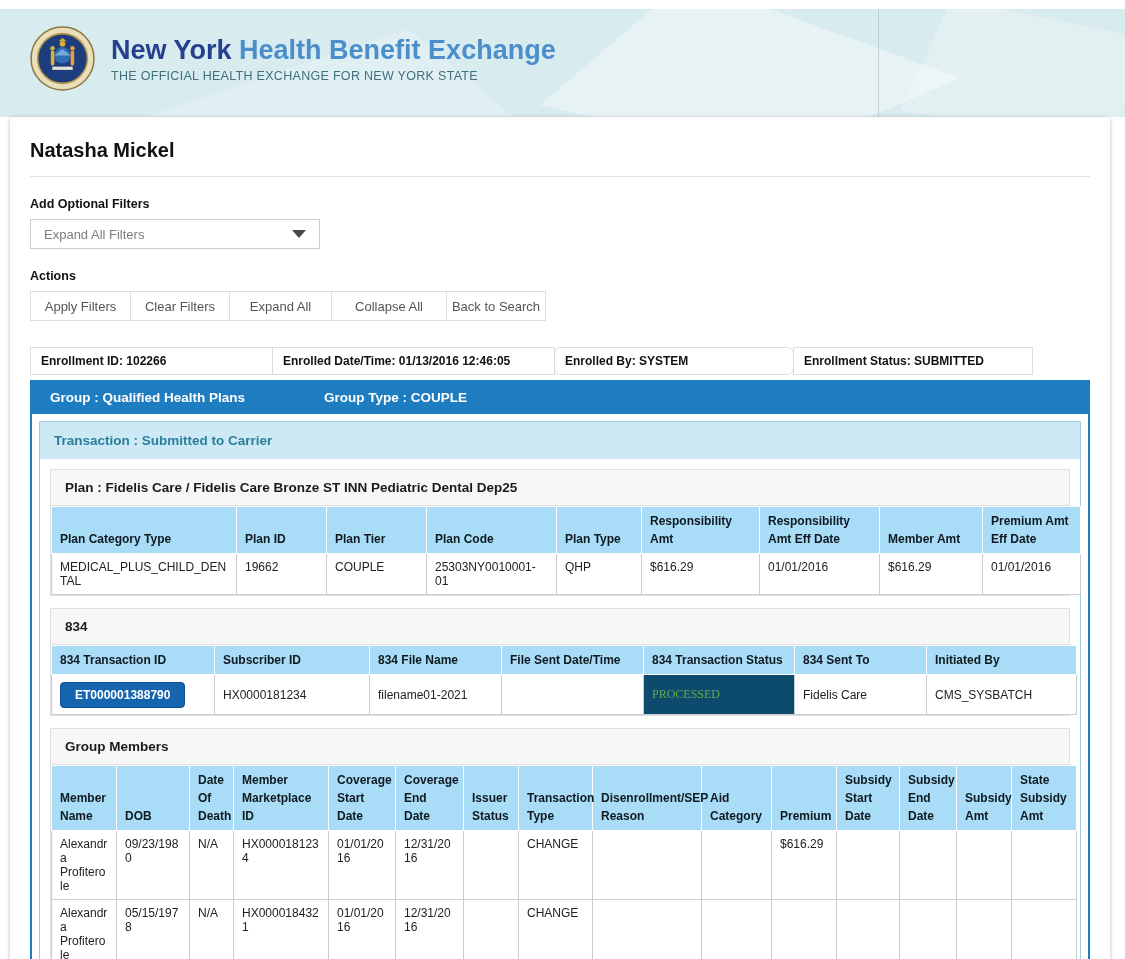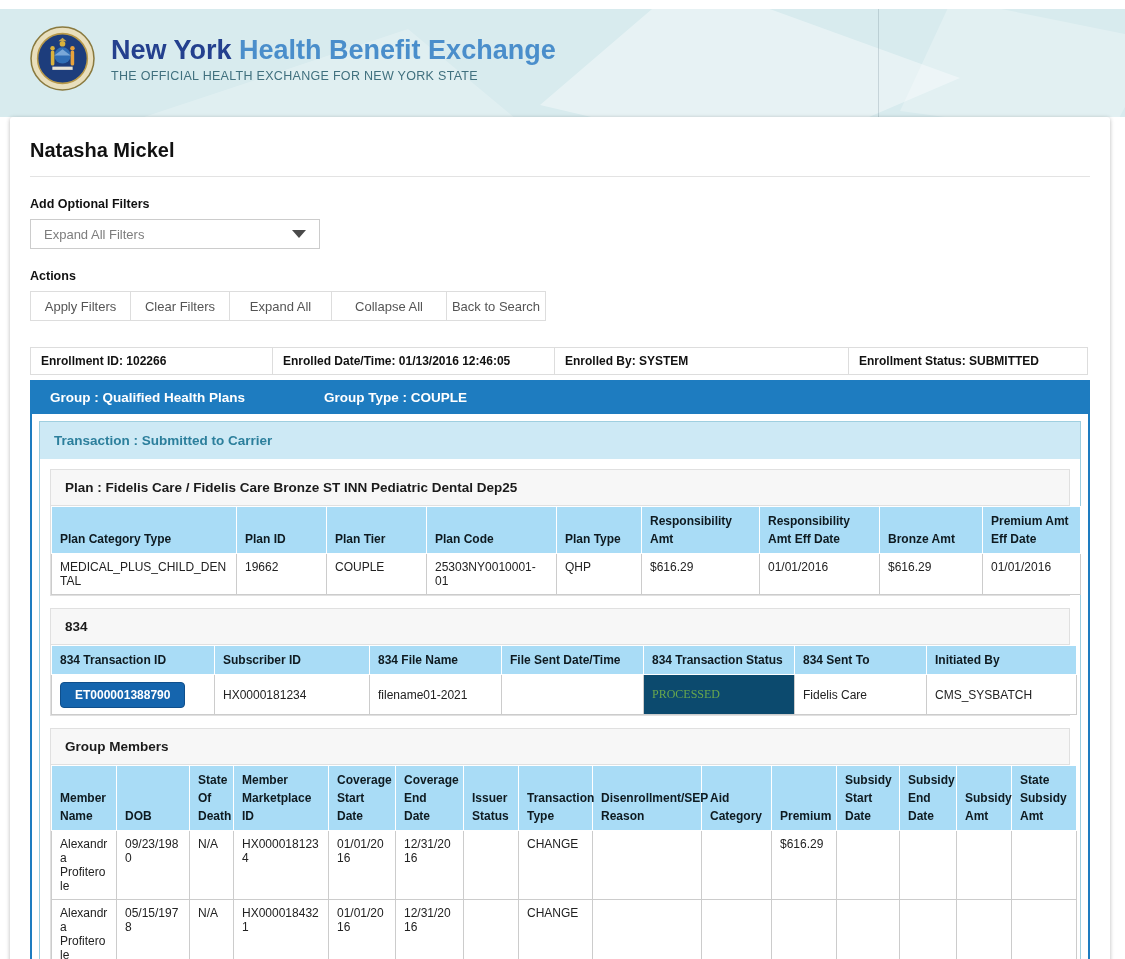--- a/index.html
+++ b/index.html
@@ -45,21 +45,21 @@
     border-top: 8px solid #4a4a4a; }
 
   .actions-row > button { height: 30px; border: 1px solid #ddd; margin-left: -1px; background: #fff;
     font-family: inherit; font-size: 13px; color: #555; cursor: pointer; }
   .actions-row { display: flex; }
   .actions-row > button:first-child { margin-left: 0; }
   .ab0 { width: 101px; } .ab1 { width: 100px; } .ab2 { width: 103px; } .ab3 { width: 116px; } .ab4 { width: 100px; }
 
   .enroll-row { margin-top: 26px; }
   .enroll-row > div { padding: 6px 10px; font-size: 12px; font-weight: 700; color: #111; }
-  .e0 { width: 243px; color: #1a6a8c; cursor: pointer; } .e1 { width: 283px; } .e2 { width: 295px; } .e3 { width: 240px; }
+  .e0 { width: 243px; color: #1a6a8c; cursor: pointer; } .e1 { width: 283px; } .e2 { width: 240px; border-radius: 7px; } .e3 { width: 240px; }
 
   
   .group { margin-top: 5px; }
   .group-header { height: 34px; background: #1e7cc0; color: #fff; display: flex; align-items: center;
     padding-left: 20px; font-size: 13.5px; font-weight: 700; }
   .group-header .gname { width: 274px; }
   .group-body { border: 2px solid #1e7cc0; border-top: 0; padding: 7px; background: #fff; }
 
   .transaction { border: 1px solid #9fcfe0; }
   .transaction-header { background: #cde9f5; padding: 11px 14px; font-size: 13.5px; font-weight: 700;
@@ -170,21 +170,21 @@
               </colgroup>
               <thead>
                 <tr>
                   <th>Plan Category Type</th>
                   <th>Plan ID</th>
                   <th>Plan Tier</th>
                   <th>Plan Code</th>
                   <th>Plan Type</th>
                   <th>Responsibility Amt</th>
                   <th>Responsibility Amt Eff Date</th>
-                  <th>Bronze Amt</th>
+                  <th>Member Amt</th>
                   <th>Premium Amt Eff Date</th>
                 </tr>
               </thead>
               <tbody>
                 <tr>
                   <td>MEDICAL_PLUS_CHILD_DENTAL</td>
                   <td>19662</td>
                   <td>COUPLE</td>
                   <td>25303NY0010001-01</td>
                   <td>QHP</td>
@@ -253,21 +253,21 @@
                   <col style="width:65px">
                   <col style="width:63px">
                 <col style="width:57px">
                   <col style="width:55px">
                   <col style="width:65px">
               </colgroup>
               <thead>
                 <tr>
                   <th>Member Name</th>
                   <th>DOB</th>
-                  <th>State Of Death</th>
+                  <th>Date Of Death</th>
                   <th>Member Marketplace ID</th>
                   <th>Coverage Start Date</th>
                   <th>Coverage End Date</th>
                   <th>Issuer Status</th>
                   <th>Transaction Type</th>
                   <th>Disenrollment/SEP Reason</th>
                   <th>Aid Category</th>
                   <th>Premium</th>
                   <th>Subsidy Start Date</th>
                   <th>Subsidy End Date</th>

